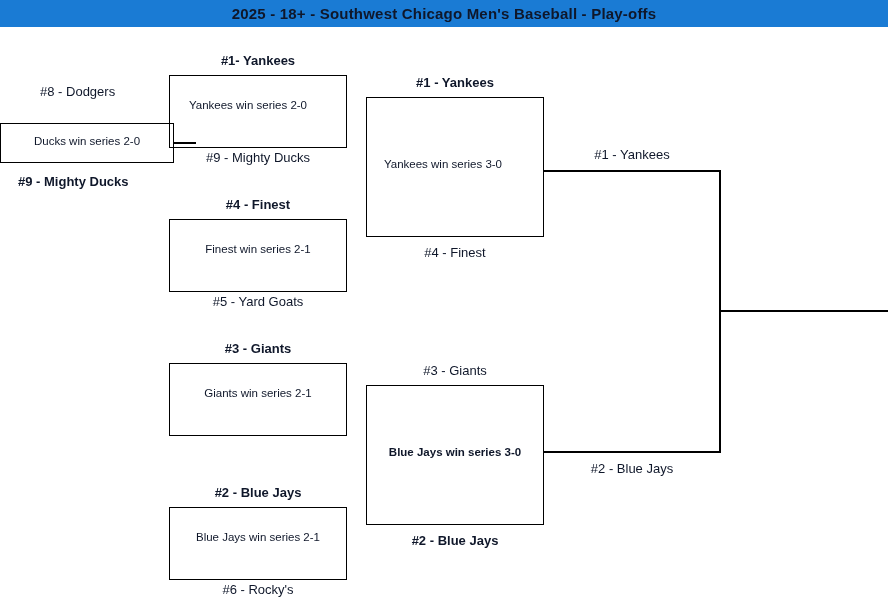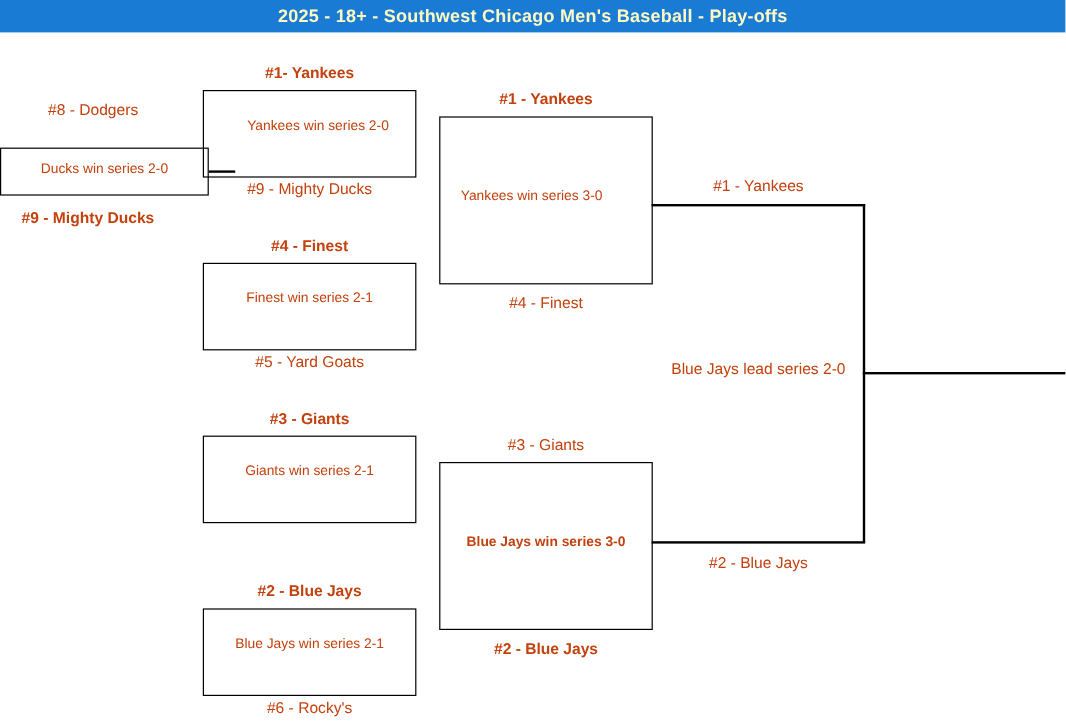--- a/index.html
+++ b/index.html
@@ -18,32 +18,32 @@
     width: 888px;
     height: 604px;
   }
   .title-bar {
     position: absolute;
     left: 0;
     top: 0;
     width: 888px;
     height: 27px;
     background: #1a7bd4;
-    color: #fef9c3;
+    color: #0f172a;
     font-size: 15px;
     font-weight: bold;
     display: flex;
     align-items: center;
     justify-content: center;
     letter-spacing: 0.2px;
   }
   .lbl {
     position: absolute;
     font-size: 13px;
-    color: #c2410c;
+    color: #0f172a;
     white-space: nowrap;
   }
   .lbl.bold {
     font-weight: bold;
   }
   .lbl.small {
     font-size: 11.5px;
   }
   .ctr {
     text-align: center;
@@ -73,21 +73,21 @@
 
   <div class="lbl" style="left:40px; top:84px;">#8 - Dodgers</div>
   <div class="box" style="left:0px; top:123px; width:174px; height:40px;"></div>
   <div class="lbl small ctr" style="left:0px; top:135px; width:174px;">Ducks win series 2-0</div>
   <div class="lbl bold" style="left:18px; top:174px;">#9 - Mighty Ducks</div>
 
   <div class="hline" style="left:174px; top:142px; width:22px;"></div>
 
   <div class="lbl bold ctr" style="left:169px; top:53px; width:178px;">#1- Yankees</div>
   <div class="box" style="left:169px; top:75px; width:178px; height:73px;"></div>
-  <div class="lbl small ctr" style="left:169px; top:99px; width:158px;padding-left:17px;">Yankees win series 2-0</div>
+  <div class="lbl small ctr" style="left:169px; top:99px; width:158px;">Yankees win series 2-0</div>
   <div class="lbl ctr" style="left:169px; top:150px; width:178px;">#9 - Mighty Ducks</div>
 
   <div class="lbl bold ctr" style="left:169px; top:197px; width:178px;">#4 - Finest</div>
   <div class="box" style="left:169px; top:219px; width:178px; height:73px;"></div>
   <div class="lbl small ctr" style="left:169px; top:243px; width:178px;">Finest win series 2-1</div>
   <div class="lbl ctr" style="left:169px; top:294px; width:178px;">#5 - Yard Goats</div>
 
   <div class="lbl bold ctr" style="left:169px; top:341px; width:178px;">#3 - Giants</div>
   <div class="box" style="left:169px; top:363px; width:178px; height:73px;"></div>
   <div class="lbl small ctr" style="left:169px; top:387px; width:178px;">Giants win series 2-1</div>
@@ -104,18 +104,17 @@
 
   <div class="lbl ctr" style="left:366px; top:363px; width:178px;">#3 - Giants</div>
   <div class="box" style="left:366px; top:385px; width:178px; height:140px;"></div>
   <div class="lbl small ctr" style="left:366px; top:446px; width:178px;font-weight:bold;">Blue Jays win series 3-0</div>
   <div class="lbl bold ctr" style="left:366px; top:533px; width:178px;">#2 - Blue Jays</div>
 
   <div class="lbl ctr" style="left:543px; top:147px; width:178px;">#1 - Yankees</div>
   <div class="hline" style="left:543px; top:170px; width:178px;"></div>
   <div class="vline" style="left:719px; top:170px; height:282px;"></div>
   <div class="hline" style="left:543px; top:451px; width:178px;"></div>
-  <div class="lbl ctr" style="left:543px; top:300px; width:178px;">Blue Jays lead series 2-0</div>
   <div class="lbl ctr" style="left:543px; top:461px; width:178px;">#2 - Blue Jays</div>
 
   <div class="hline" style="left:719px; top:310px; width:169px;"></div>
 
 </div>
 
 </body></html>

